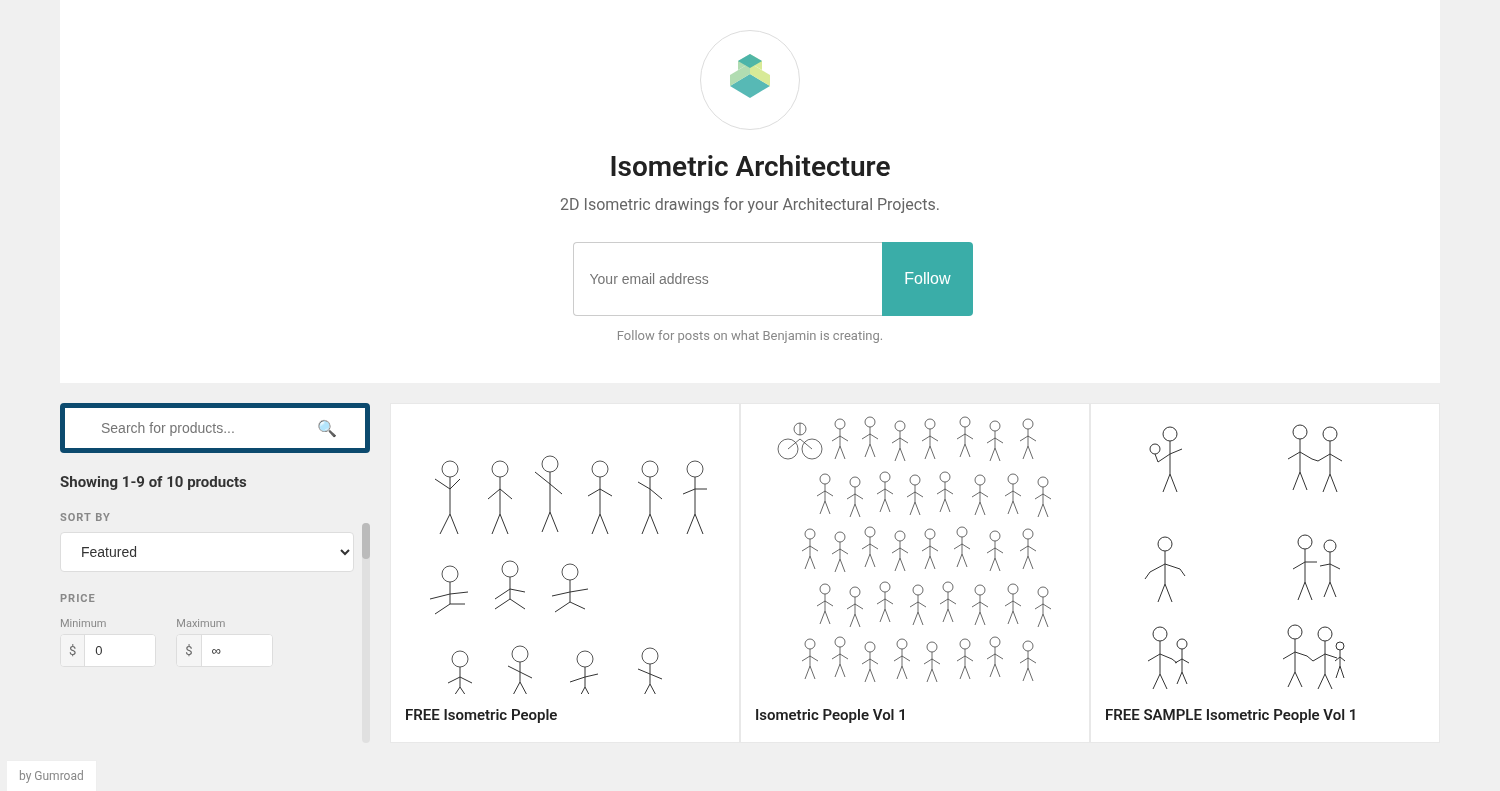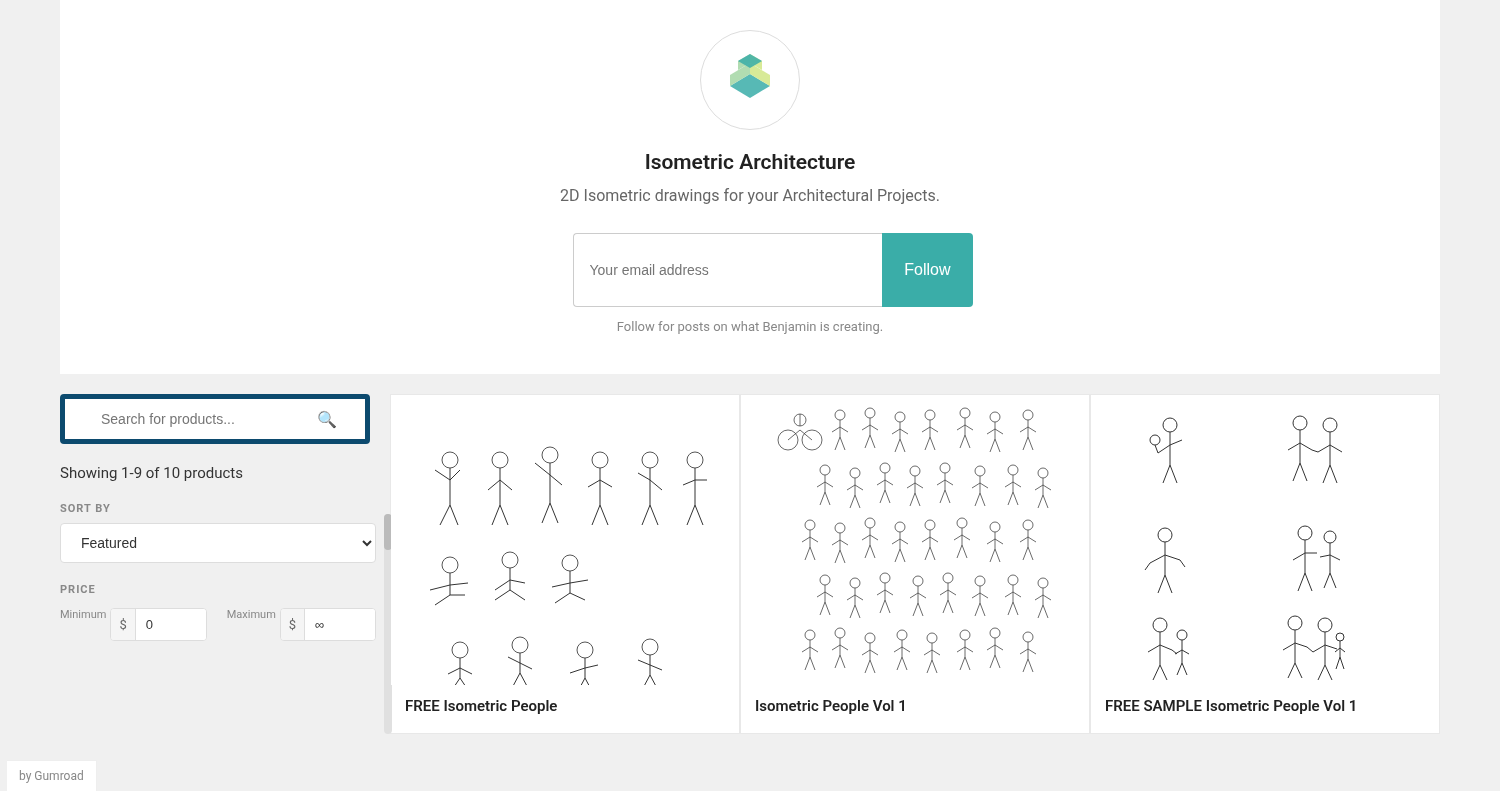--- a/index.html
+++ b/index.html
@@ -26,21 +26,21 @@
       border-radius: 50%;
       border: 1px solid #ddd;
       background: #fff;
       display: flex;
       align-items: center;
       justify-content: center;
       margin-bottom: 20px;
     }
 
     .hero-title {
-      font-size: 21px;
+      font-size: 28px;
       font-weight: 600;
       color: #222;
       margin-bottom: 12px;
     }
 
     .hero-subtitle {
       font-size: 16px;
       color: #666;
       margin-bottom: 28px;
     }
@@ -114,21 +114,21 @@
     .search-icon-btn {
       background: none;
       border: none;
       cursor: pointer;
       color: #888;
       font-size: 16px;
     }
 
     .showing-text {
       font-size: 15px;
-      font-weight: 400;
+      font-weight: 700;
       color: #333;
       margin-bottom: 20px;
     }
 
     .sort-label {
       font-size: 11px;
       font-weight: 700;
       color: #888;
       letter-spacing: 1px;
       margin-bottom: 8px;
@@ -155,20 +155,21 @@
       margin-bottom: 12px;
     }
 
     .price-inputs {
       display: flex;
       gap: 20px;
     }
 
     .price-group {
       display: flex;
+      flex-direction: column;
       gap: 4px;
     }
 
     .price-group label {
       font-size: 11px;
       color: #888;
     }
 
     .price-input-wrapper {
       display: flex;

